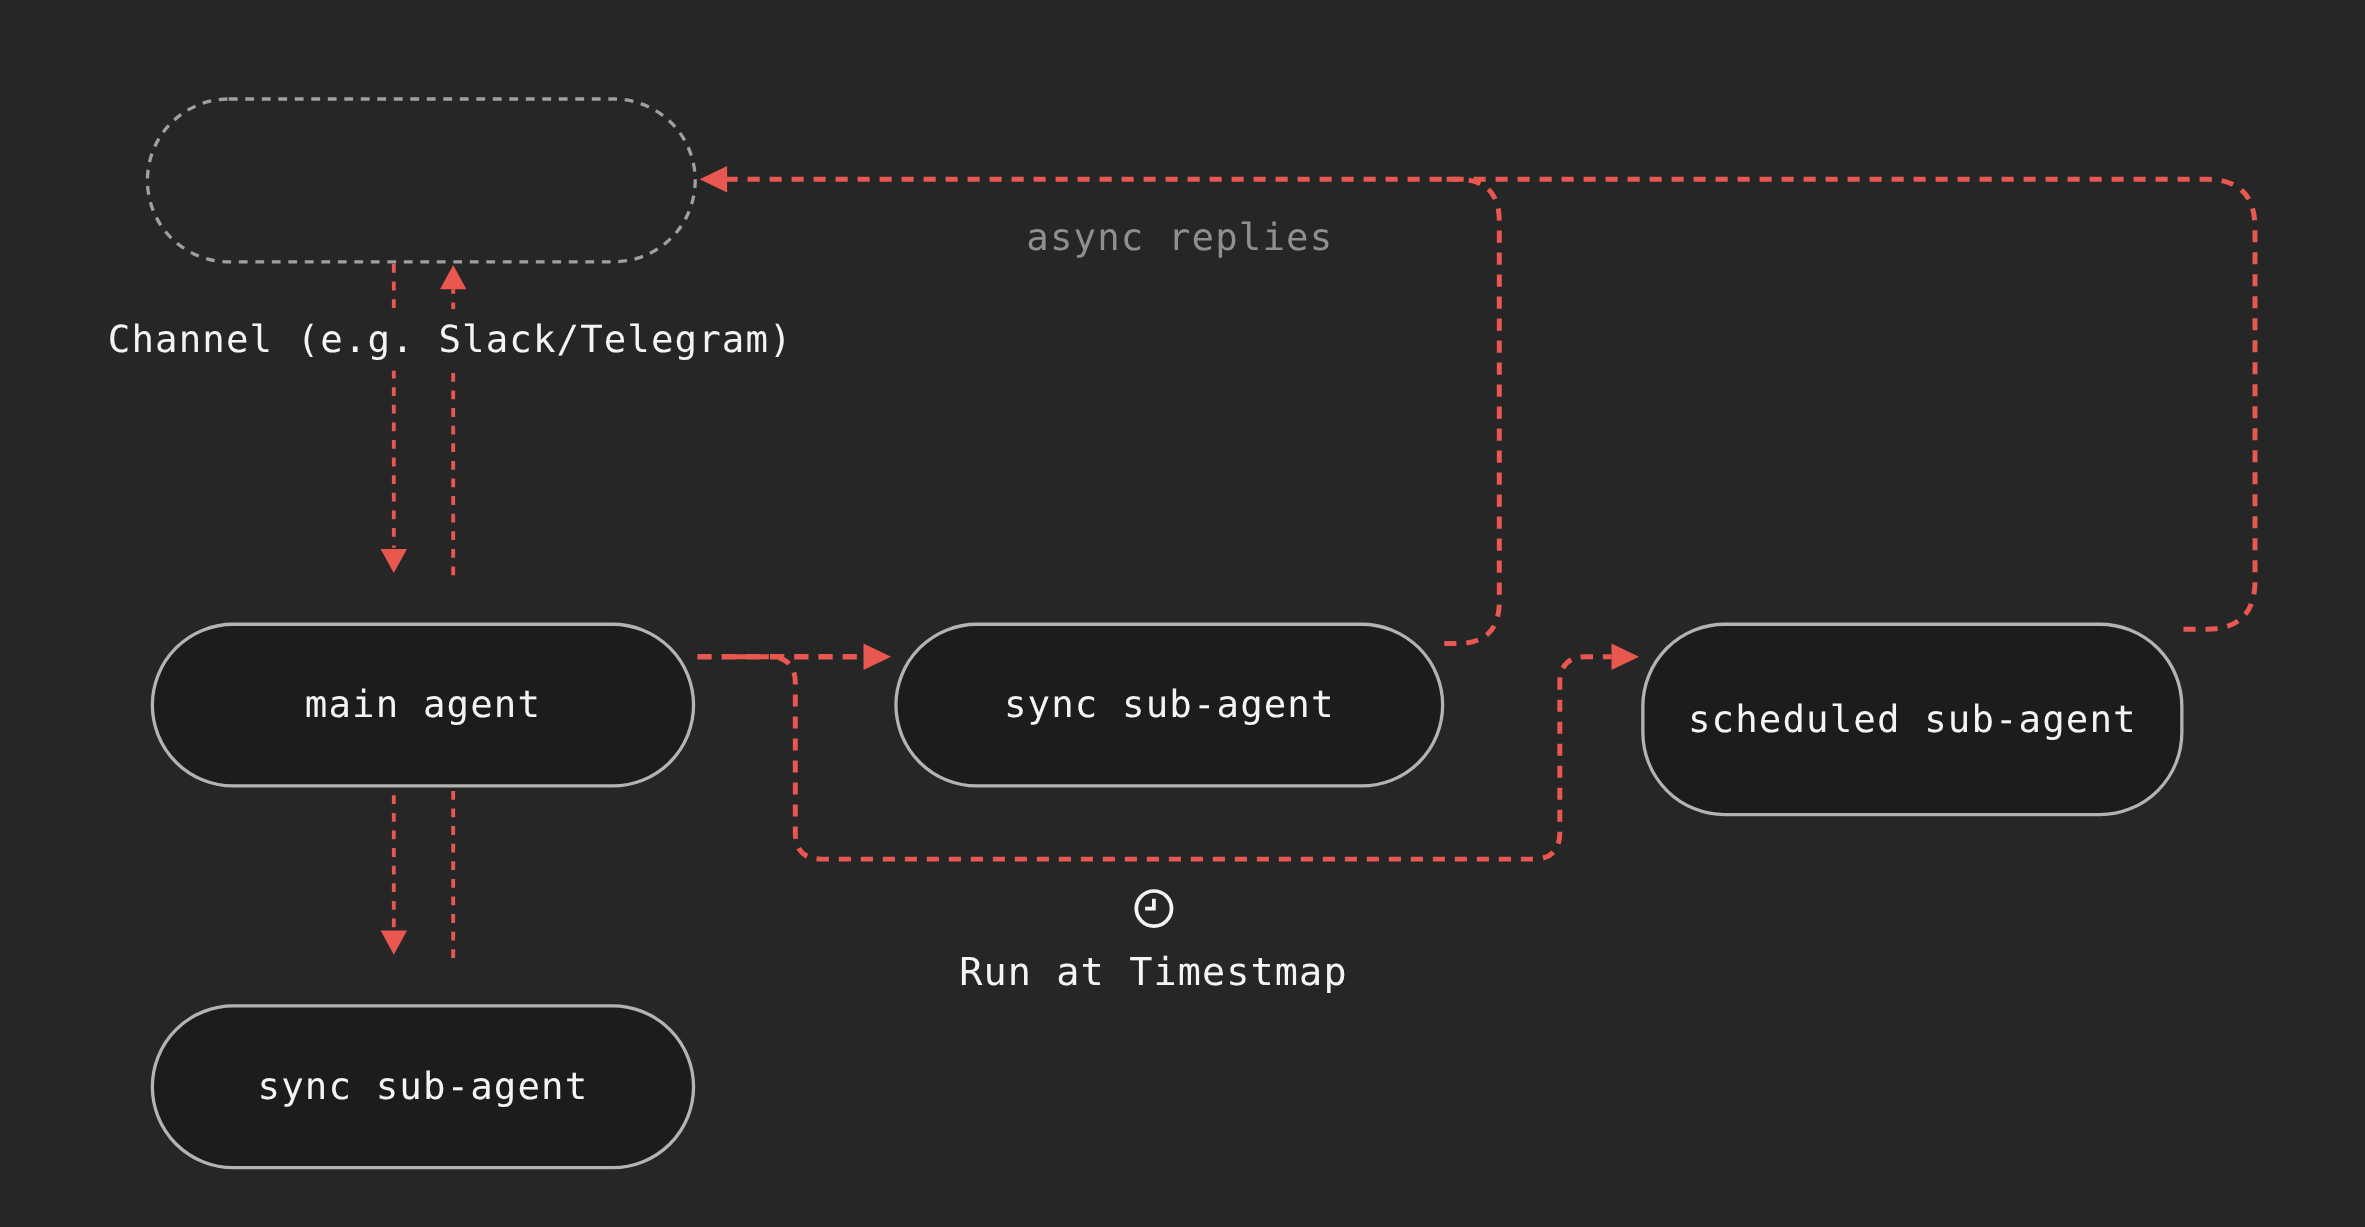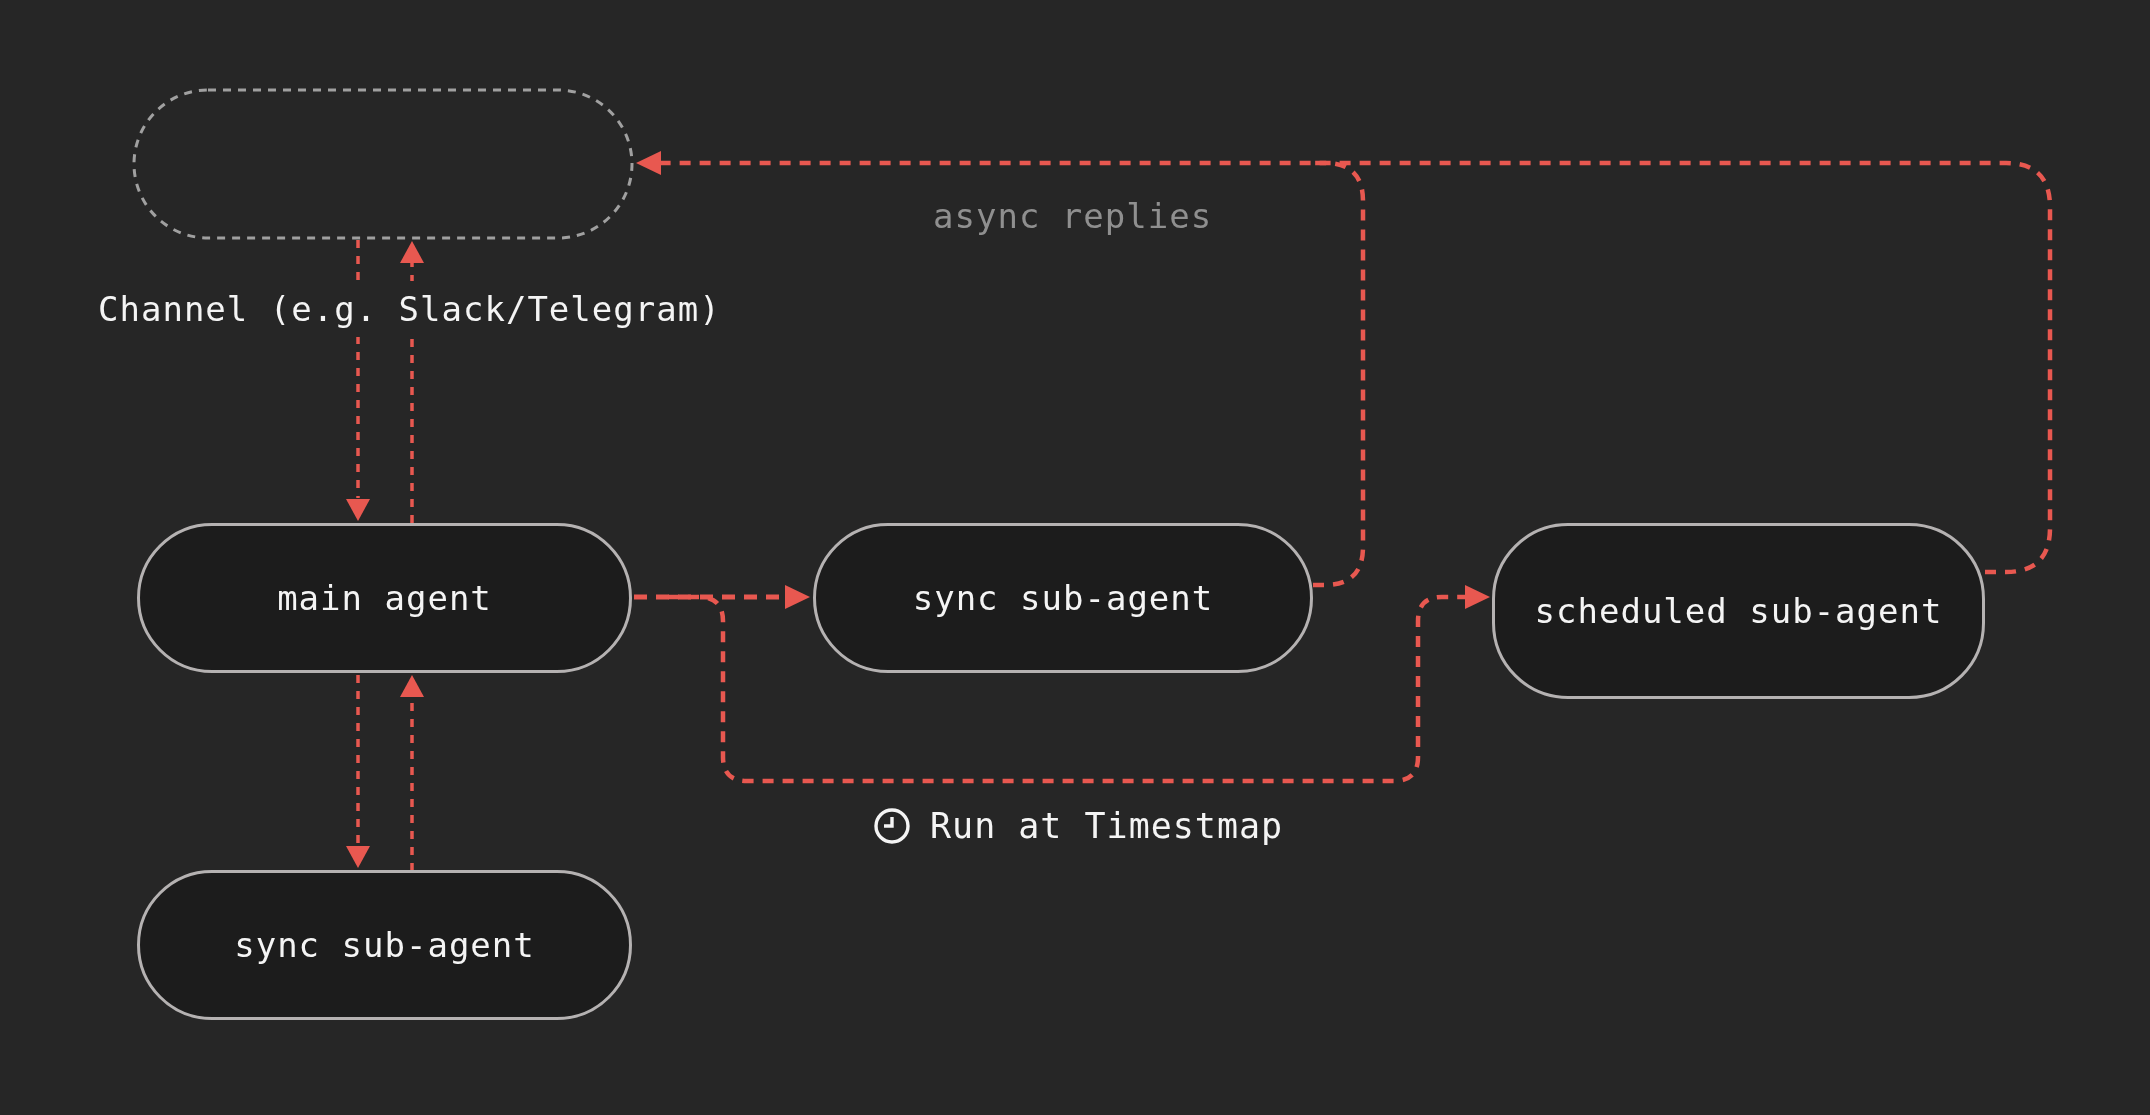--- a/index.html
+++ b/index.html
@@ -4,29 +4,29 @@
 <style>
   html,body{margin:0;padding:0;background:#262626;}
   .stage{
     position:relative;width:2150px;height:1115px;background:#262626;overflow:hidden;
     font-family:"DejaVu Sans Mono","Liberation Mono",monospace;
   }
   .edges{position:absolute;left:0;top:0;width:2150px;height:1115px;}
   .node{
     position:absolute;display:flex;align-items:center;justify-content:center;
     background:#1c1c1c;border:3px solid #b5b2b2;border-radius:76px;
-    color:#f4f4f4;font-size:34px;letter-spacing:1px;box-sizing:border-box;
+    color:#f4f4f4;font-size:34px;letter-spacing:1px;box-sizing:border-box;margin-top:43px;
   }
   .node.dashedless{background:transparent;border:none;}
   .lbl{position:absolute;white-space:nowrap;font-size:34px;letter-spacing:1px;}
   .lbl-channel{left:90px;top:281px;color:#f4f4f4;background:#262626;padding:8px 8px;}
   .lbl-async{left:933px;top:196px;color:#8f8f8f;line-height:40px;}
   .runat{
     position:absolute;left:872px;top:806px;display:flex;align-items:center;gap:18px;
-    color:#f4f4f4;font-size:35px;letter-spacing:1px;
+    color:#f4f4f4;font-size:35px;letter-spacing:1px;flex-direction:column;
   }
   .clock{width:40px;height:40px;flex:0 0 auto;}
   #n-main{left:137px;top:523px;width:495px;height:150px;}
   #n-sync-mid{left:813px;top:523px;width:500px;height:150px;}
   #n-sched{left:1492px;top:523px;width:493px;height:176px;}
   #n-sync-bottom{left:137px;top:870px;width:495px;height:150px;}
   #n-channel{left:134px;top:90px;width:498px;height:148px;}
 </style>
 </head>
 <body>

